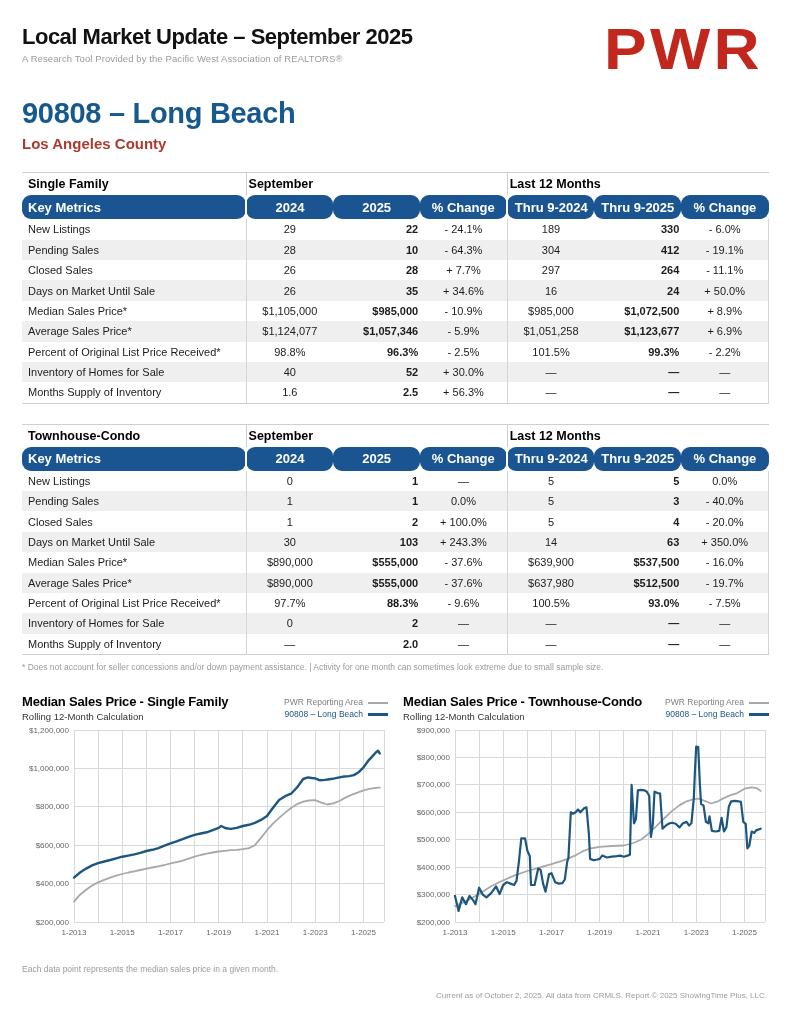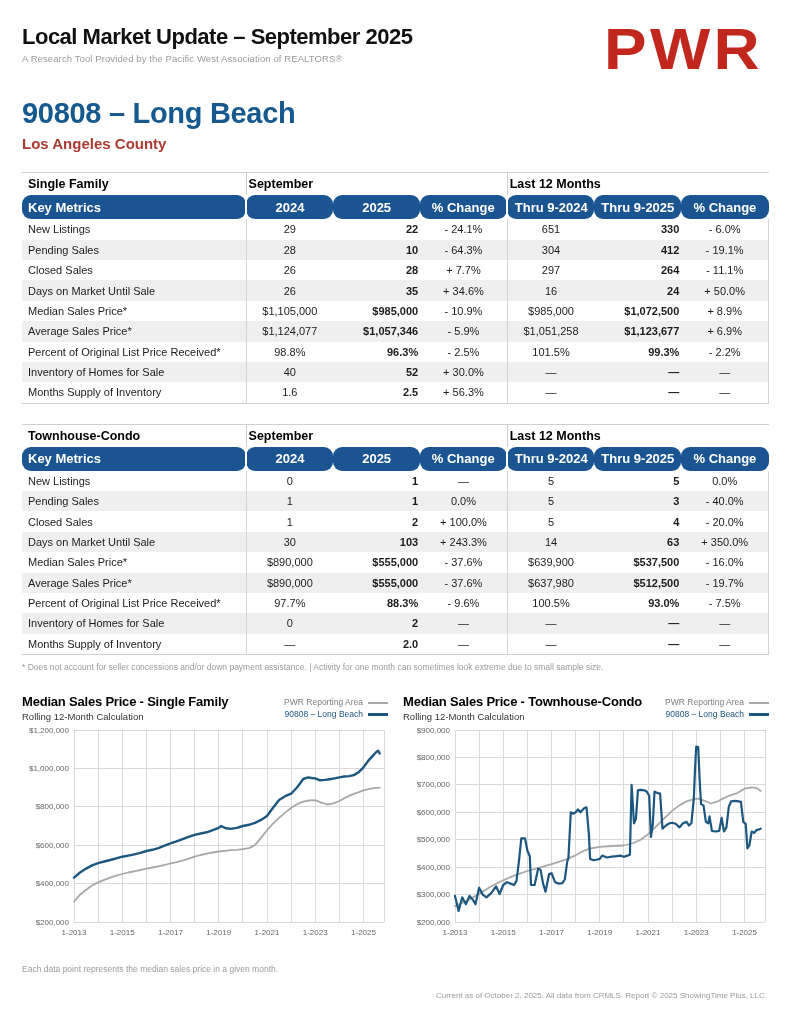--- a/index.html
+++ b/index.html
@@ -103,21 +103,21 @@
               <th class="">Thru 9-2025</th>
               <th class="">% Change</th>
             </tr>
           </thead>
           <tbody>
             <tr>
               <td class="">New Listings</td>
               <td class="gsep">29</td>
               <td class="">22</td>
               <td class="">- 24.1%</td>
-              <td class="gsep">651</td>
+              <td class="gsep">189</td>
               <td class="">330</td>
               <td class="">- 6.0%</td>
             </tr>
             <tr>
               <td class="">Pending Sales</td>
               <td class="gsep">28</td>
               <td class="">10</td>
               <td class="">- 64.3%</td>
               <td class="gsep">304</td>
               <td class="">412</td>

